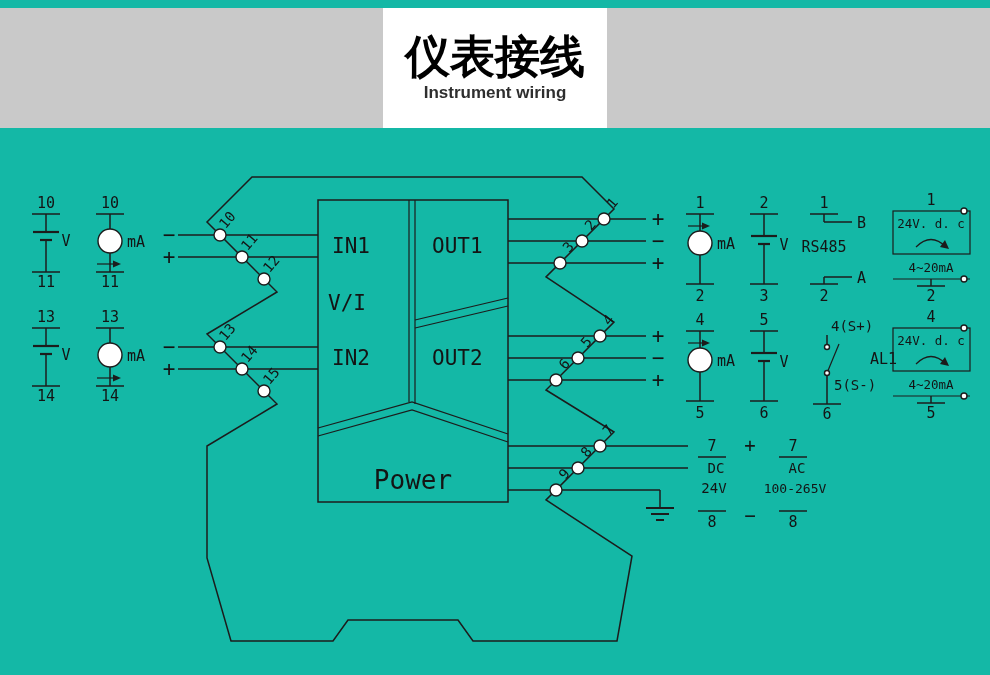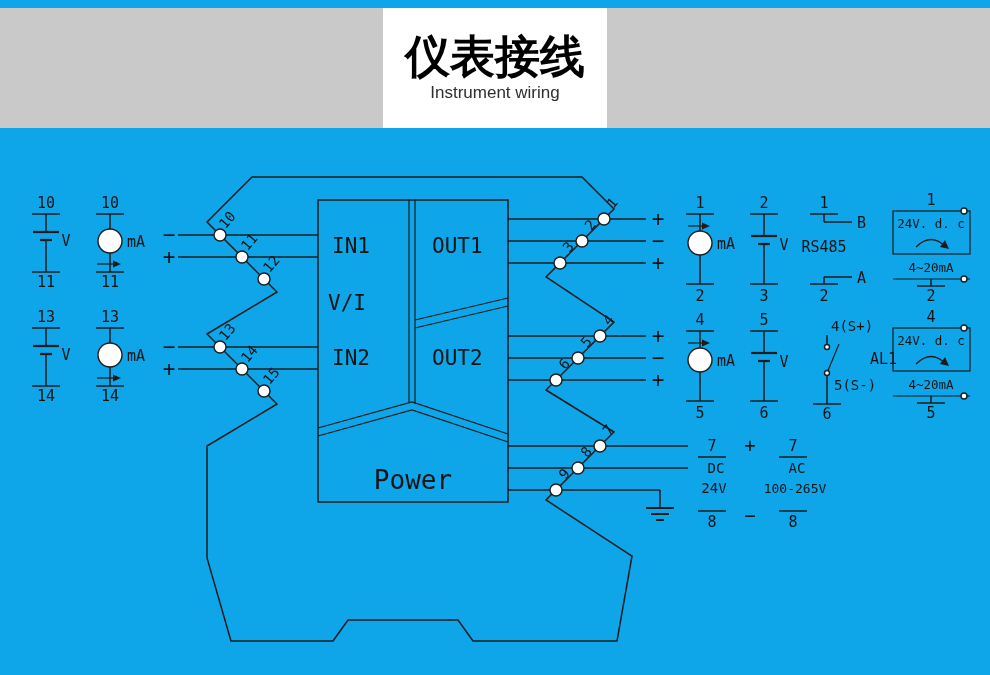--- a/index.html
+++ b/index.html
@@ -1,22 +1,22 @@
 <!DOCTYPE html>
 <html><head>
 <meta charset="utf-8">
 <style>
   html,body{margin:0;padding:0;background:#ffffff;}
-  .page{position:relative;width:990px;height:675px;background:#0ea5e9;overflow:hidden;}
+  .page{position:relative;width:990px;height:675px;background:#14b8a6;overflow:hidden;}
   .hdr-band{position:absolute;left:0;top:8px;width:990px;height:120px;background:#c9c9c9;}
   .hdr-center{position:absolute;left:383px;top:8px;width:224px;height:120px;background:#ffffff;
               display:flex;flex-direction:column;align-items:center;justify-content:center;}
   .hdr-title{font-family:"DejaVu Sans","Liberation Sans",sans-serif;font-size:45px;font-weight:900;
              color:#000;line-height:1.05;white-space:nowrap;}
-  .hdr-sub{font-family:"Liberation Sans",sans-serif;font-size:17px;color:#2e2e2e;margin-top:2px;white-space:nowrap;}
+  .hdr-sub{font-family:"Liberation Sans",sans-serif;font-size:17px;color:#2e2e2e;margin-top:2px;white-space:nowrap;font-weight:bold;}
   svg{position:absolute;left:0;top:0;}
   svg text{font-family:"DejaVu Sans Mono",monospace;fill:#141414;}
   .ln{stroke:#1c1c1c;stroke-width:1.5;fill:none;}
   .thin{stroke:#1c1c1c;stroke-width:1.2;fill:none;}
   .plate{stroke:#1c1c1c;stroke-width:2.2;fill:none;}
   .term{fill:#ffffff;stroke:#1c1c1c;stroke-width:1.4;}
   .ah{fill:#1c1c1c;stroke:none;}
 </style>
 </head>
 <body>

